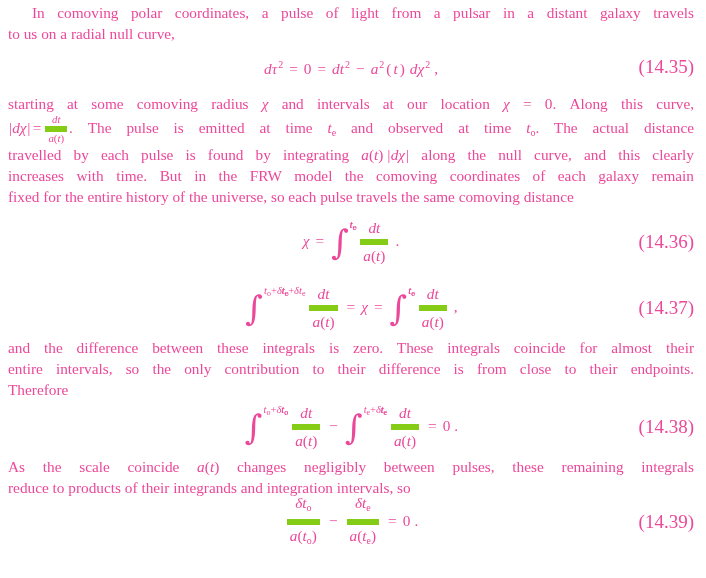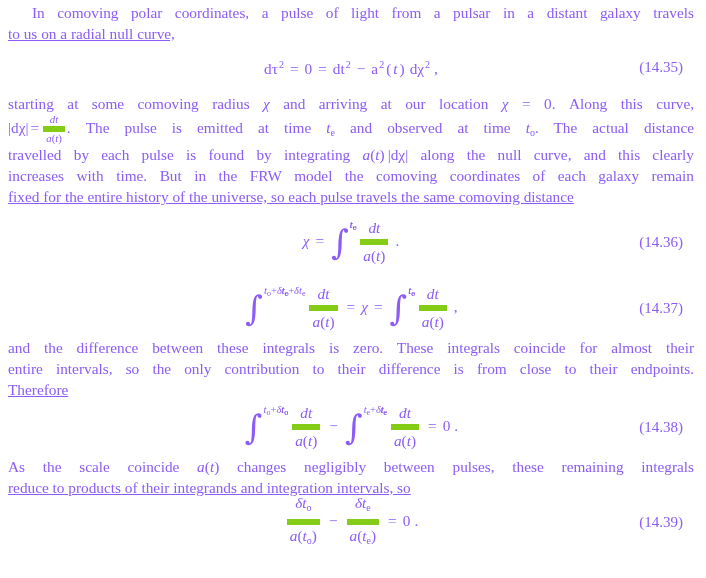--- a/index.html
+++ b/index.html
@@ -1,49 +1,49 @@
 <!DOCTYPE html>
 <html><head>
 <meta charset="utf-8">
 <style>
   html,body{margin:0;padding:0;background:#ffffff;}
   .page{
     box-sizing:border-box;
     width:706px;height:578px;
     padding:2px 12px 0 8px;
     background:#ffffff;
-    color:#8b5cf6;
+    color:#ec4899;
     font-family:"Liberation Serif", serif;
     overflow:hidden;
   }
   .ln{
     font-size:15.3px;
     line-height:21px;
     white-space:nowrap;
     text-align:justify;
     text-align-last:justify;
   }
-  .ln.last{text-align:right;text-align-last:left;text-decoration:underline;}
+  .ln.last{text-align:right;text-align-last:left;}
   .indent{padding-left:24px;}
   
-  .m,i{margin-top:45px;}
+  .m,i{font-style:italic;margin-top:45px;}
   sup{font-size:10px;font-style:normal;vertical-align:6px;margin-left:1px;}
   sub{font-size:10px;font-style:normal;vertical-align:-3px;}
   .op{margin:0 6px;font-style:normal;}
   .opn{margin:0 2px;font-style:normal;}
   .punct{margin-left:4px;font-style:normal;}
   
   .eqrow{position:relative;display:flex;justify-content:center;align-items:center;}
   .eq35{height:28px;margin:9px 0 12px;}
   .eq36{height:54px;margin:8px 0 12px;}
   .eq37{height:54px;margin:0 0 2px;}
   .eq38{height:54px;margin:0 0 2px;}
   .eq39{height:44px;margin:2px 0 0;}
   .eqc{display:inline-block;white-space:nowrap;line-height:20px;font-size:15.3px;}
-  .eqnum{position:absolute;right:11px;top:50%;transform:translateY(-50%);font-size:15px;}
+  .eqnum{position:absolute;right:0;top:50%;transform:translateY(-50%);font-size:19px;}
   
   .intgrp{display:inline-flex;align-items:center;vertical-align:middle;margin:0 1px;}
   .int{font-family:"DejaVu Serif", serif;font-size:34px;line-height:48px;font-style:normal;}
   .limits{display:inline-flex;flex-direction:row;justify-content:space-between;height:48px;
           font-size:10.5px;line-height:11px;box-sizing:border-box;padding:1px 0 3px;}
   .limits .up{margin-left:1px;}
   .limits .lo{margin-left:-7px;text-align:right;}
   .limits sub{font-size:8px;vertical-align:-2px;}
   .limits .opn{margin:0;}
   
@@ -62,21 +62,21 @@
     <div class="ln indent">In comoving polar coordinates, a pulse of light from a pulsar in a distant galaxy travels</div>
     <div class="ln last">to us on a radial null curve,</div>
   </div>
 
   <div class="eqrow eq35">
     <span class="eqc"><span class="m">dτ</span><sup>2</sup><span class="op">=</span><span>0</span><span class="op">=</span><span class="m">dt</span><sup>2</sup><span class="op">−</span><span class="m">a</span><sup>2</sup><span class="opn">(</span><i>t</i><span class="opn">)</span><span class="sp2"></span><span class="m">dχ</span><sup>2</sup><span class="punct">,</span></span>
     <span class="eqnum">(14.35)</span>
   </div>
 
   <div>
-    <div class="ln"><span>starting at some comoving radius </span><i>χ</i><span> and arriving at our location </span><i>χ</i><span> = 0. Along this curve,</span></div>
+    <div class="ln"><span>starting at some comoving radius </span><i>χ</i><span> and intervals at our location </span><i>χ</i><span> = 0. Along this curve,</span></div>
     <div class="ln"><span class="m">|dχ|</span><span class="opn">=</span><span class="frac inl">
           <span class="num"><i>dt</i></span>
           <span class="den"><i>a</i><span>(</span><i>t</i><span>)</span></span>
         </span><span>. The pulse is emitted at time </span><i>t</i><sub>e</sub><span> and observed at time </span><i>t</i><sub>o</sub><span>. The actual distance</span></div>
     <div class="ln"><span>travelled by each pulse is found by integrating </span><i>a</i><span>(</span><i>t</i><span>)</span><span class="sp2"></span><span class="m">|dχ|</span><span> along the null curve, and this clearly</span></div>
     <div class="ln">increases with time. But in the FRW model the comoving coordinates of each galaxy remain</div>
     <div class="ln last">fixed for the entire history of the universe, so each pulse travels the same comoving distance</div>
   </div>
 
   <div class="eqrow eq36">

